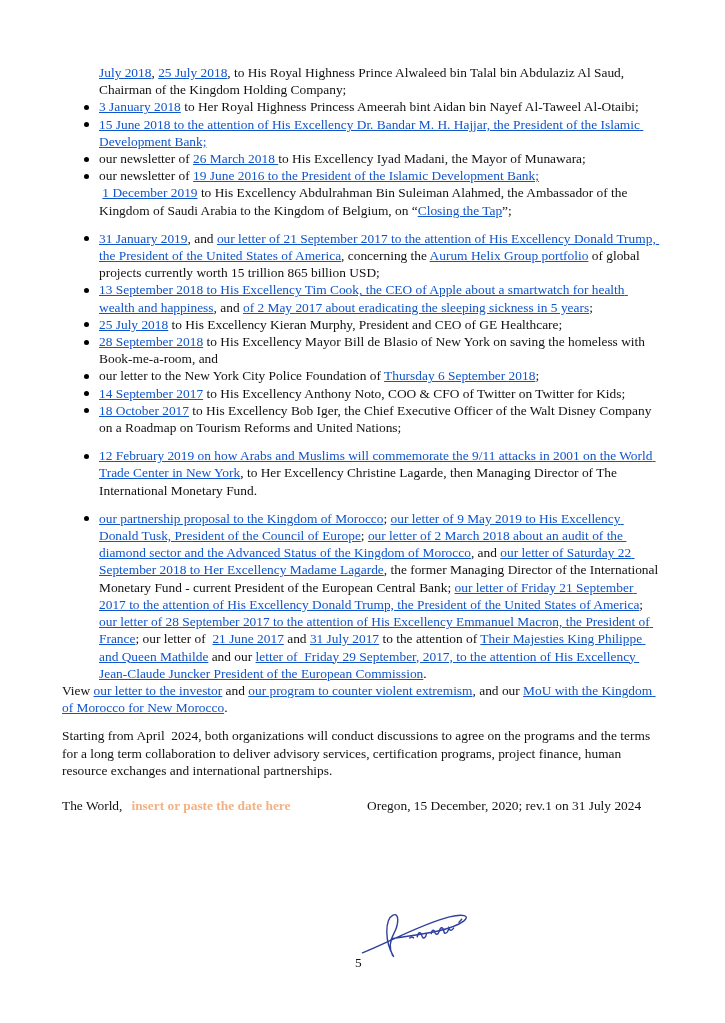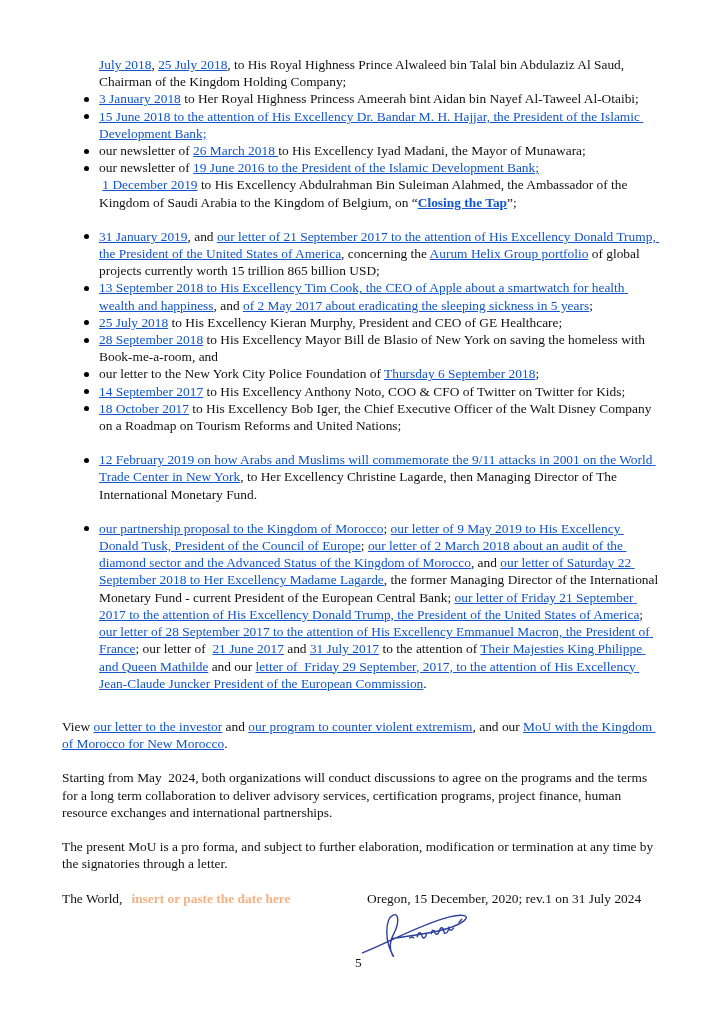--- a/index.html
+++ b/index.html
@@ -6,53 +6,52 @@
   .page{
     position:relative;
     width:725px;height:1023px;
     background:#ffffff;
     font-family:"Liberation Serif", serif;
     font-size:13.4px;
     line-height:17.2px;
     color:#111111;
     overflow:hidden;
   }
-  .doc{position:absolute;left:62px;top:56px;width:601px;}
+  .doc{position:absolute;left:62px;top:64px;width:601px;}
   .block{white-space:pre-wrap;}
-  .gap-1{margin-top:17px;}
-  .gap-2{margin-top:26px;}
+  .gap-1{margin-top:11px;}
+  .gap-2{}
   .li{position:relative;padding-left:37px;}
   .li .marker{
     position:absolute;left:22px;top:6.5px;
     width:5px;height:5px;border-radius:50%;
     background:#000;
   }
   .li.cont{padding-left:37px;}
   a.lnk{color:var(--link,#1155CC);text-decoration:underline;cursor:pointer;}
-  a.lnk.b{font-weight:bold;text-align:center;}
+  a.lnk.b{font-weight:normal;text-align:center;}
   .ph{color:var(--placeholder,#F4B183);font-weight:bold;margin-left:9px;}
   .footer-row{position:relative;margin-top:18px;}
   .footer-right{position:absolute;left:305px;top:0;white-space:nowrap;}
   .signature{position:absolute;left:358px;top:908px;width:122px;height:50px;}
   .signature svg{width:100%;height:100%;transform:rotate(-2deg);}
   .page-num{position:absolute;left:355px;top:954px;}
 </style>
 </head>
 <body>
 
 <div class="page">
   <div class="doc">
 
   <div class="block bullets"><div class="li cont"><a class="lnk" href="#">July 2018</a><span>, </span><a class="lnk" href="#">25 July 2018</a><span>, to His Royal Highness Prince Alwaleed bin Talal bin Abdulaziz Al Saud, Chairman of the Kingdom Holding Company;</span></div><div class="li"><span class="marker"></span><a class="lnk" href="#">3 January 2018</a><span> to Her Royal Highness Princess Ameerah bint Aidan bin Nayef Al-Taweel Al-Otaibi;</span></div><div class="li"><span class="marker"></span><a class="lnk" href="#">15 June 2018 to the attention of His Excellency Dr. Bandar M. H. Hajjar, the President of the Islamic Development Bank;</a></div><div class="li"><span class="marker"></span><span>our newsletter of </span><a class="lnk" href="#">26 March 2018 </a><span>to His Excellency Iyad Madani, the Mayor of Munawara;</span></div><div class="li"><span class="marker"></span><span>our newsletter of </span><a class="lnk" href="#">19 June 2016 to the President of the Islamic Development Bank;</a></div><div class="li cont"><span> </span><a class="lnk" href="#">1 December 2019</a><span> to His Excellency Abdulrahman Bin Suleiman Alahmed, the Ambassador of the Kingdom of Saudi Arabia to the Kingdom of Belgium, on “</span><a class="lnk b" href="#">Closing the Tap</a><span>”;</span></div></div>
       <div class="block bullets gap-1"><div class="li"><span class="marker"></span><a class="lnk" href="#">31 January 2019</a><span>, and </span><a class="lnk" href="#">our letter of 21 September 2017 to the attention of His Excellency Donald Trump, the President of the United States of America</a><span>, concerning the </span><a class="lnk" href="#">Aurum Helix Group portfolio</a><span> of global projects currently worth 15 trillion 865 billion USD;</span></div><div class="li"><span class="marker"></span><a class="lnk" href="#">13 September 2018 to His Excellency Tim Cook, the CEO of Apple about a smartwatch for health wealth and happiness</a><span>, and </span><a class="lnk" href="#">of 2 May 2017 about eradicating the sleeping sickness in 5 years</a><span>;</span></div><div class="li"><span class="marker"></span><a class="lnk" href="#">25 July 2018</a><span> to His Excellency Kieran Murphy, President and CEO of GE Healthcare;</span></div><div class="li"><span class="marker"></span><a class="lnk" href="#">28 September 2018</a><span> to His Excellency Mayor Bill de Blasio of New York on saving the homeless with Book-me-a-room, and</span></div><div class="li"><span class="marker"></span><span>our letter to the New York City Police Foundation of </span><a class="lnk" href="#">Thursday 6 September 2018</a><span>;</span></div><div class="li"><span class="marker"></span><a class="lnk" href="#">14 September 2017</a><span> to His Excellency Anthony Noto, COO &amp; CFO of Twitter on Twitter for Kids;</span></div><div class="li"><span class="marker"></span><a class="lnk" href="#">18 October 2017</a><span> to His Excellency Bob Iger, the Chief Executive Officer of the Walt Disney Company on a Roadmap on Tourism Reforms and United Nations;</span></div></div>
       <div class="block bullets gap-1"><div class="li"><span class="marker"></span><a class="lnk" href="#">12 February 2019 on how Arabs and Muslims will commemorate the 9/11 attacks in 2001 on the World Trade Center in New York</a><span>, to Her Excellency Christine Lagarde, then Managing Director of The International Monetary Fund.</span></div></div>
       <div class="block bullets gap-1"><div class="li"><span class="marker"></span><a class="lnk" href="#">our partnership proposal to the Kingdom of Morocco</a><span>; </span><a class="lnk" href="#">our letter of 9 May 2019 to His Excellency Donald Tusk, President of the Council of Europe</a><span>; </span><a class="lnk" href="#">our letter of 2 March 2018 about an audit of the diamond sector and the Advanced Status of the Kingdom of Morocco</a><span>, and </span><a class="lnk" href="#">our letter of Saturday 22 September 2018 to Her Excellency Madame Lagarde</a><span>, the former Managing Director of the International Monetary Fund - current President of the European Central Bank; </span><a class="lnk" href="#">our letter of Friday 21 September 2017 to the attention of His Excellency Donald Trump, the President of the United States of America</a><span>; </span><a class="lnk" href="#">our letter of 28 September 2017 to the attention of His Excellency Emmanuel Macron, the President of France</a><span>; our letter of  </span><a class="lnk" href="#">21 June 2017</a><span> and </span><a class="lnk" href="#">31 July 2017</a><span> to the attention of </span><a class="lnk" href="#">Their Majesties King Philippe and Queen Mathilde</a><span> and our </span><a class="lnk" href="#">letter of  Friday 29 September, 2017, to the attention of His Excellency Jean-Claude Juncker President of the European Commission</a><span>.</span></div></div>
       <div class="block paragraph gap-2"><span>View </span><a class="lnk" href="#">our letter to the investor</a><span> and </span><a class="lnk" href="#">our program to counter violent extremism</a><span>, and our </span><a class="lnk" href="#">MoU with the Kingdom of Morocco for New Morocco</a><span>.</span></div>
-      <div class="block paragraph gap-1"><span>Starting from May  2024, both organizations will conduct discussions to agree on the programs and the terms for a long term collaboration to deliver advisory services, certification programs, project finance, human resource exchanges and international partnerships.</span></div>
-      <div class="block paragraph gap-1"><span>The present MoU is a pro forma, and subject to further elaboration, modification or termination at any time by the signatories through a letter.</span></div>
+      <div class="block paragraph gap-1"><span>Starting from April  2024, both organizations will conduct discussions to agree on the programs and the terms for a long term collaboration to deliver advisory services, certification programs, project finance, human resource exchanges and international partnerships.</span></div>
       <div class="block footer-row"><span>The World,</span><span class="ph">insert or paste the date here</span><span class="footer-right">Oregon, 15 December, 2020; rev.1 on 31 July 2024</span></div>
     </div>
 
   <div class="doc" style="top:auto;bottom:0;height:0;"></div>
 
   <div class="signature">
     <svg viewBox="0 0 130 52" fill="none" xmlns="http://www.w3.org/2000/svg">
       <g stroke="#2E3F9D" stroke-width="1.5" stroke-linecap="round" fill="none">
         <path d="M4 45 C 28 37, 66 17, 98 10 C 112 7, 121 9, 113 15 C 97 26, 58 28, 36 31"></path>
         <path d="M37 50 C 28 34, 29 10, 38 6 C 45 3, 44 16, 38 26 C 33 34, 33 42, 36 49"></path>

